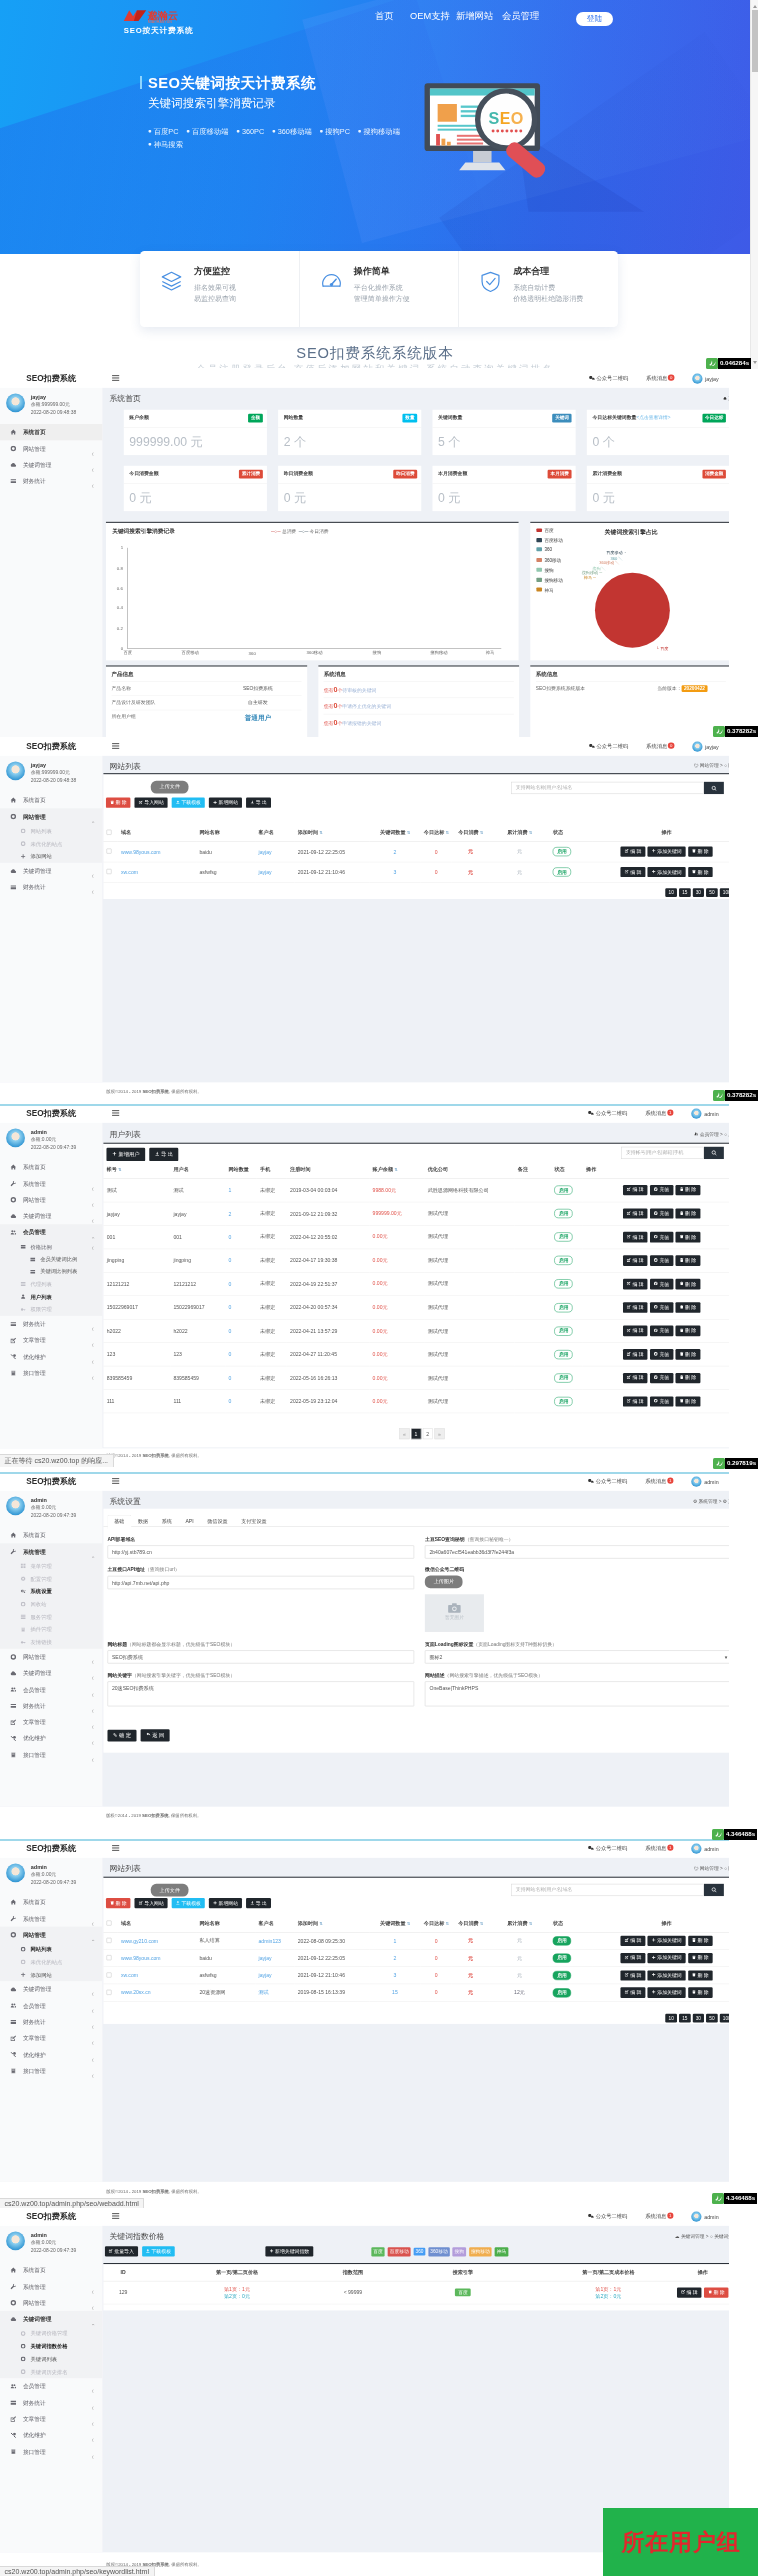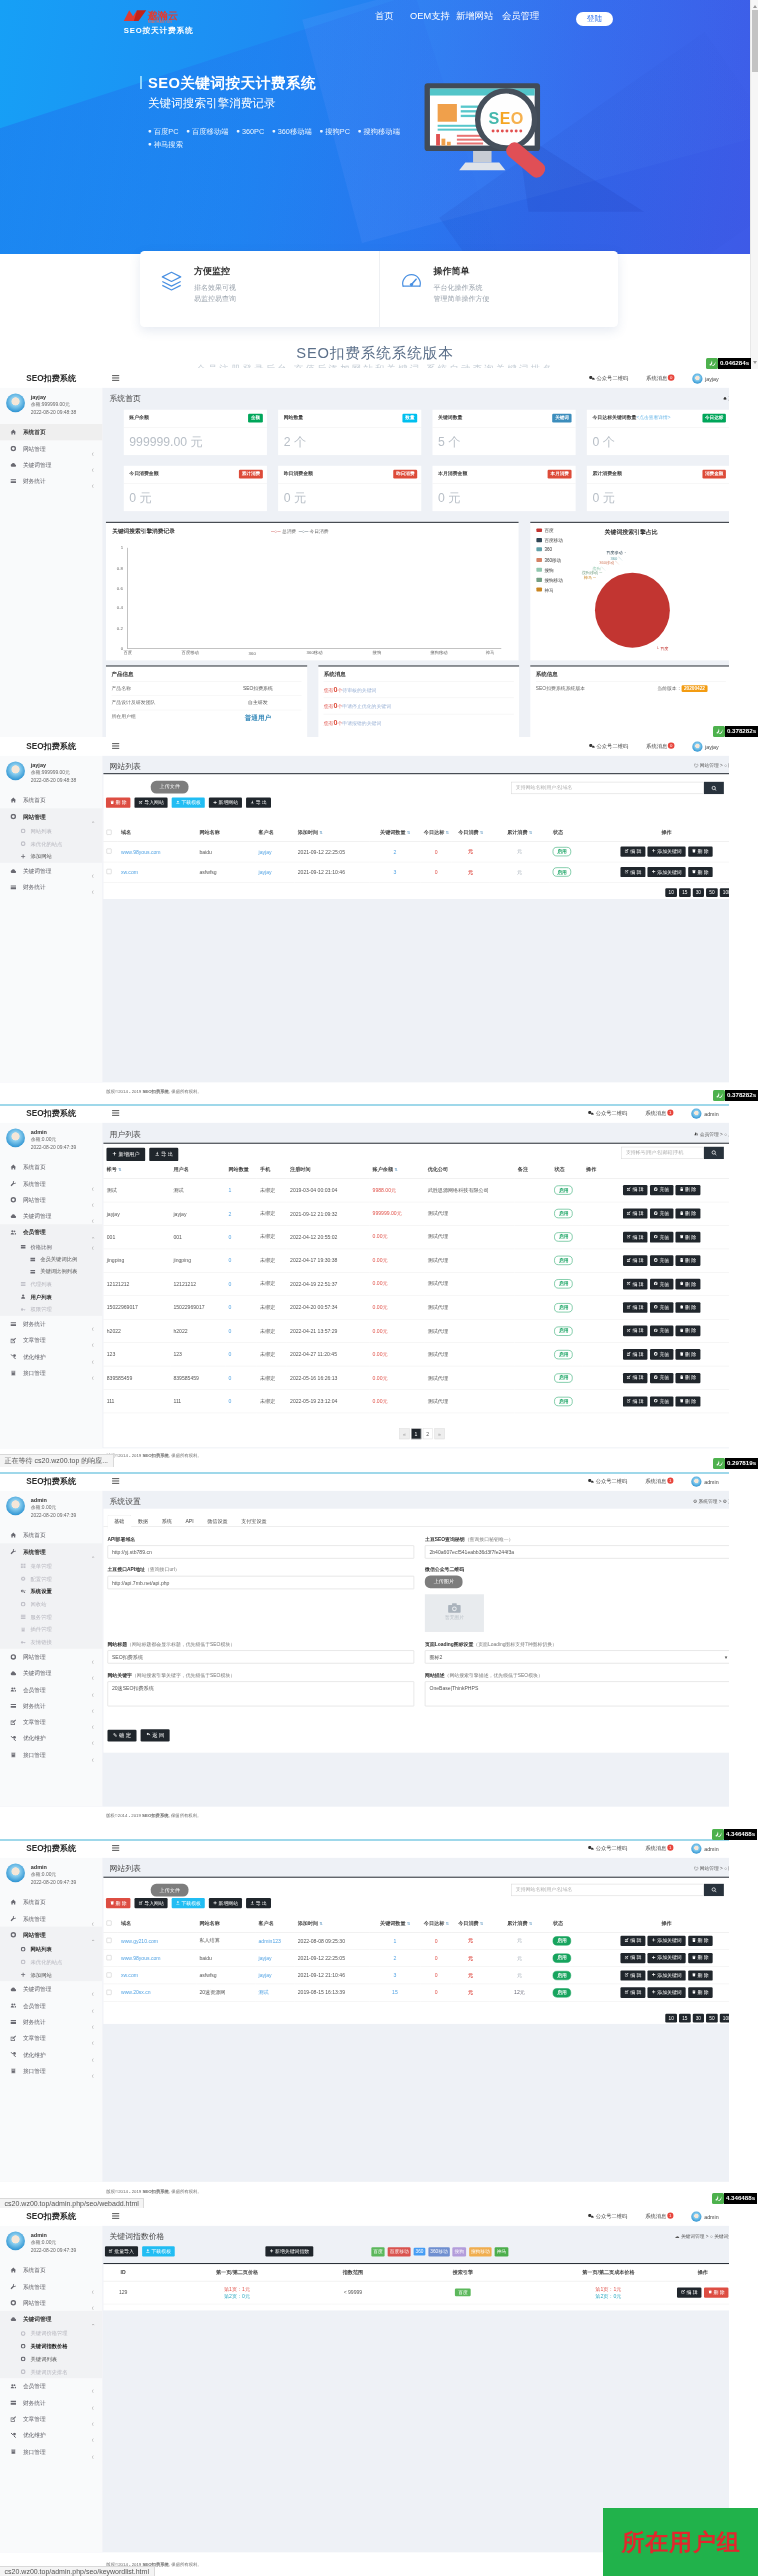--- a/index.html
+++ b/index.html
@@ -207,20 +207,28 @@
   <div class="col">
     <svg class="ic" width="23" height="23" viewBox="0 0 30 30" fill="none" stroke="#4a90e2" stroke-width="1.6">
       <path d="M4 21 a11.5 11.5 0 1 1 22 0" stroke-linecap="round"></path>
       <path d="M4 21 h22" stroke-linecap="round"></path>
       <circle cx="15" cy="19" r="2.2" fill="#4a90e2" stroke="none"></circle>
       <path d="M15 19 L21 12" stroke-width="2" stroke-linecap="round"></path>
     </svg>
     <h4>操作简单</h4>
     <p>平台化操作系统<br>管理简单操作方便</p>
   </div>
+  <div class="col">
+    <svg class="ic" width="23" height="23" viewBox="0 0 30 30" fill="none" stroke="#4a90e2" stroke-width="1.6" stroke-linejoin="round">
+      <path d="M15 3 L26 7 V15 C26 22 21 26 15 28 C9 26 4 22 4 15 V7 Z"></path>
+      <path d="M10 15 L14 19 L21 11" stroke-linecap="round"></path>
+    </svg>
+    <h4>成本合理</h4>
+    <p>系统自动计费<br>价格透明杜绝隐形消费</p>
+  </div>
 </div>
 <div class="flowt">SEO扣费系统系统版本</div>
 <div class="flowsub">会员注册登录后台 充值后添加网站和关键词 系统自动查询关键词排名</div>
 
 <div class="tb" style="left:706px;top:358px">
     <span class="g">
       <svg width="8.5" height="8.5" viewBox="0 0 24 24">
         <path d="M3 17 C8 15 10 9 11 4 C13 10 12 15 8 18 Z M10 19 C16 18 20 13 21 6 C22 14 18 19 12 20 Z" fill="#fff"></path>
       </svg>
     </span>

